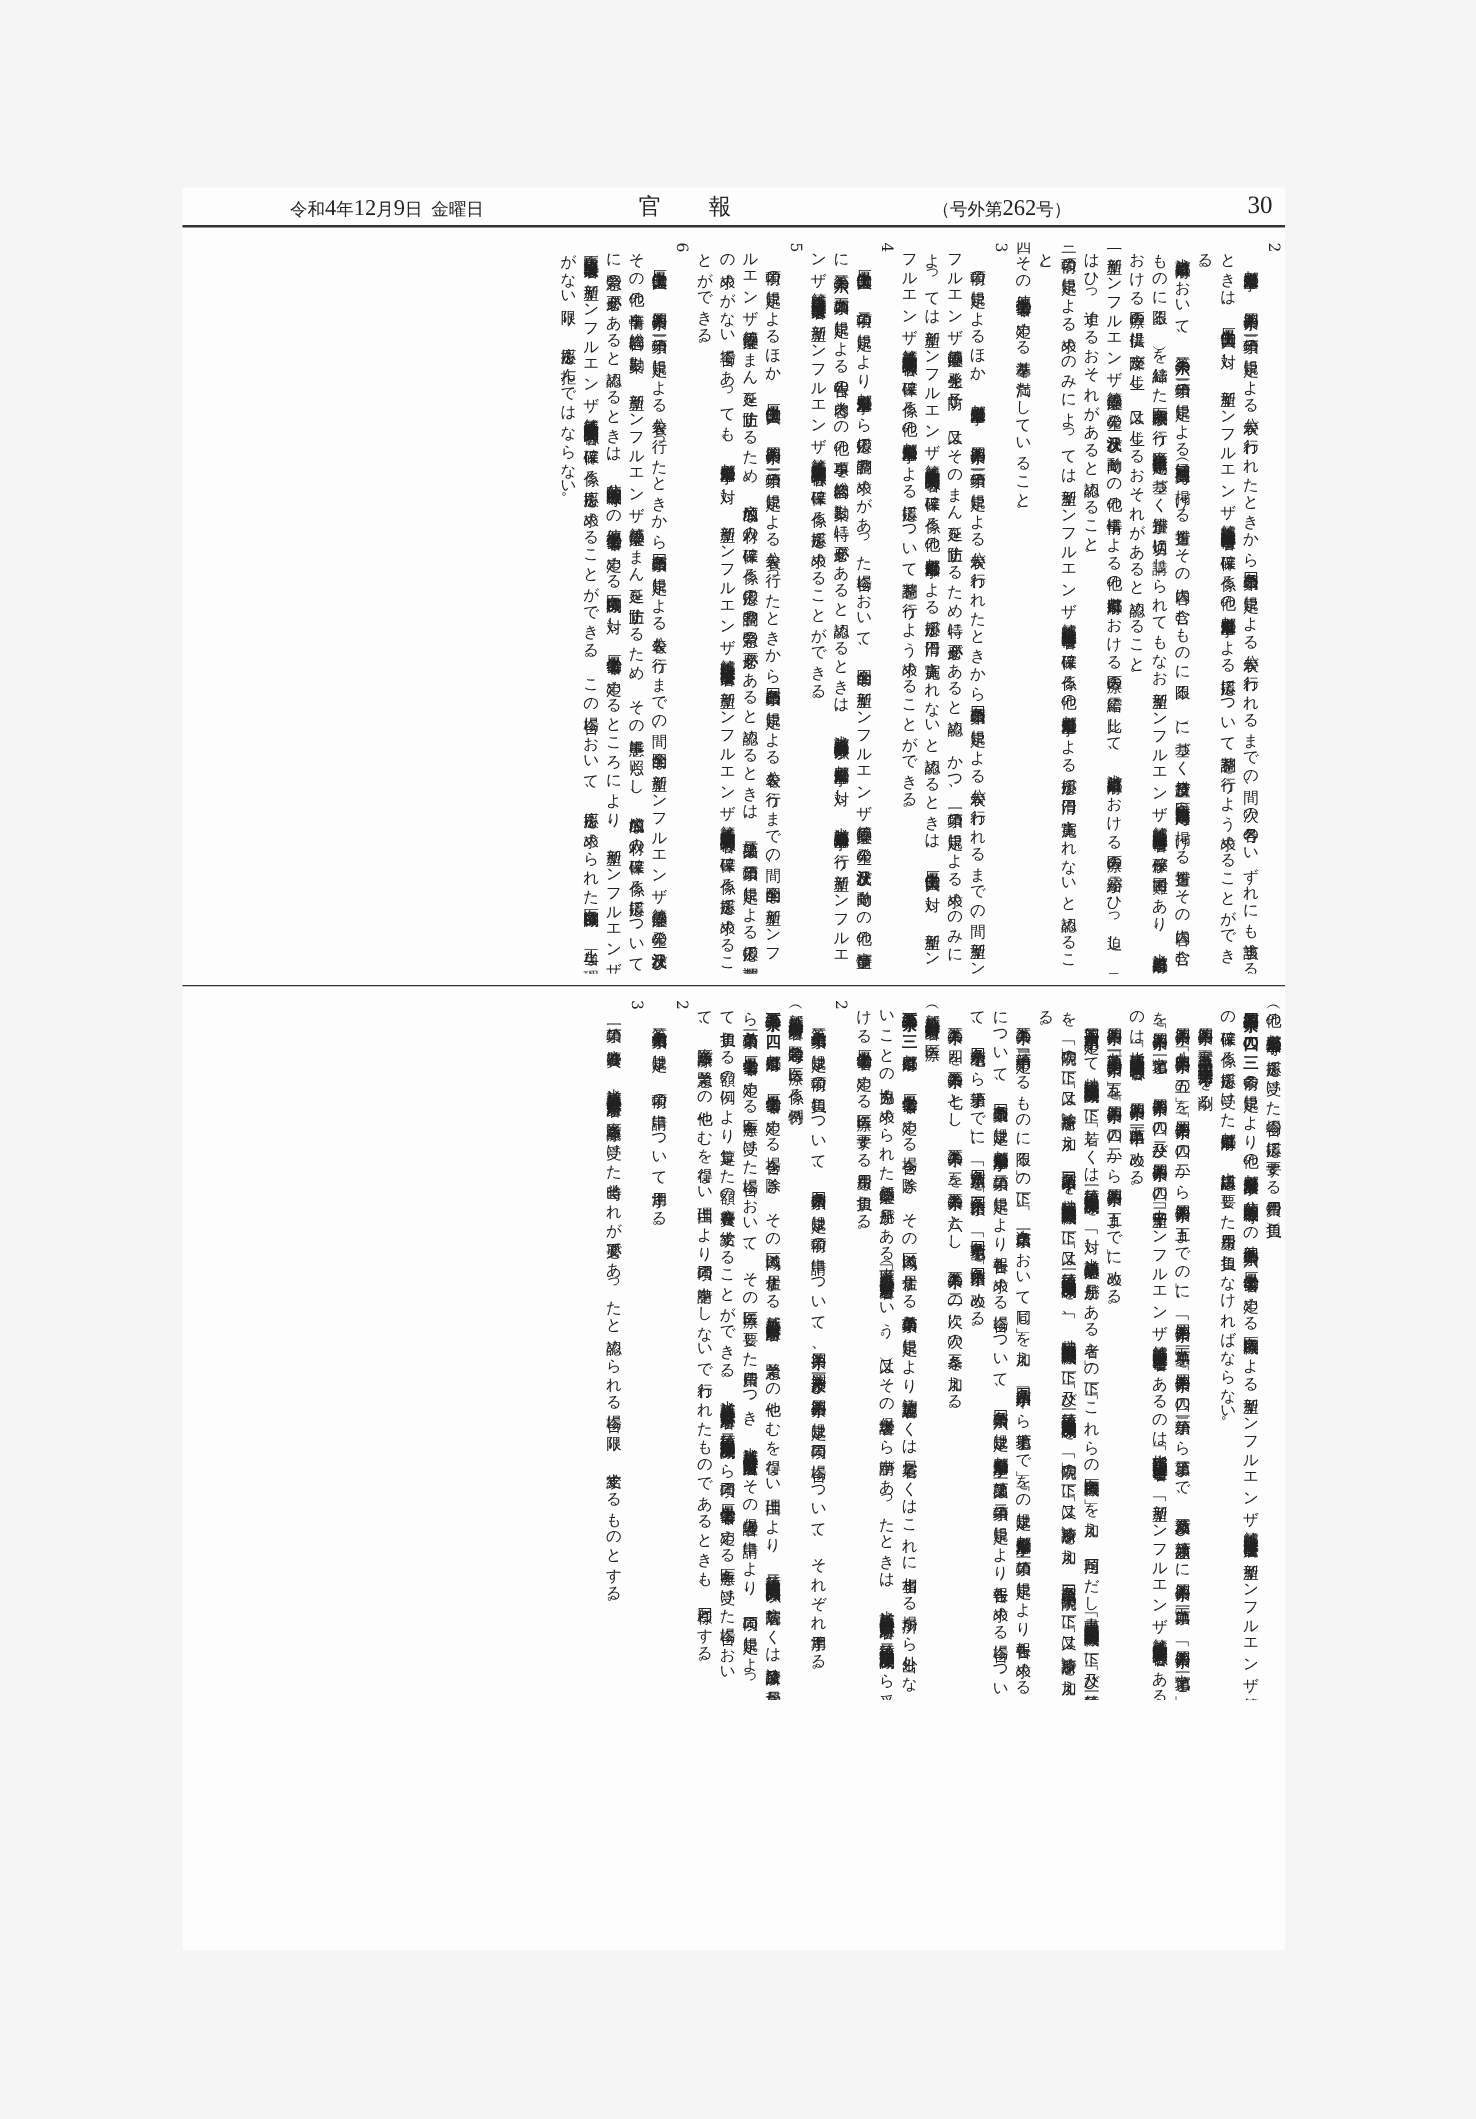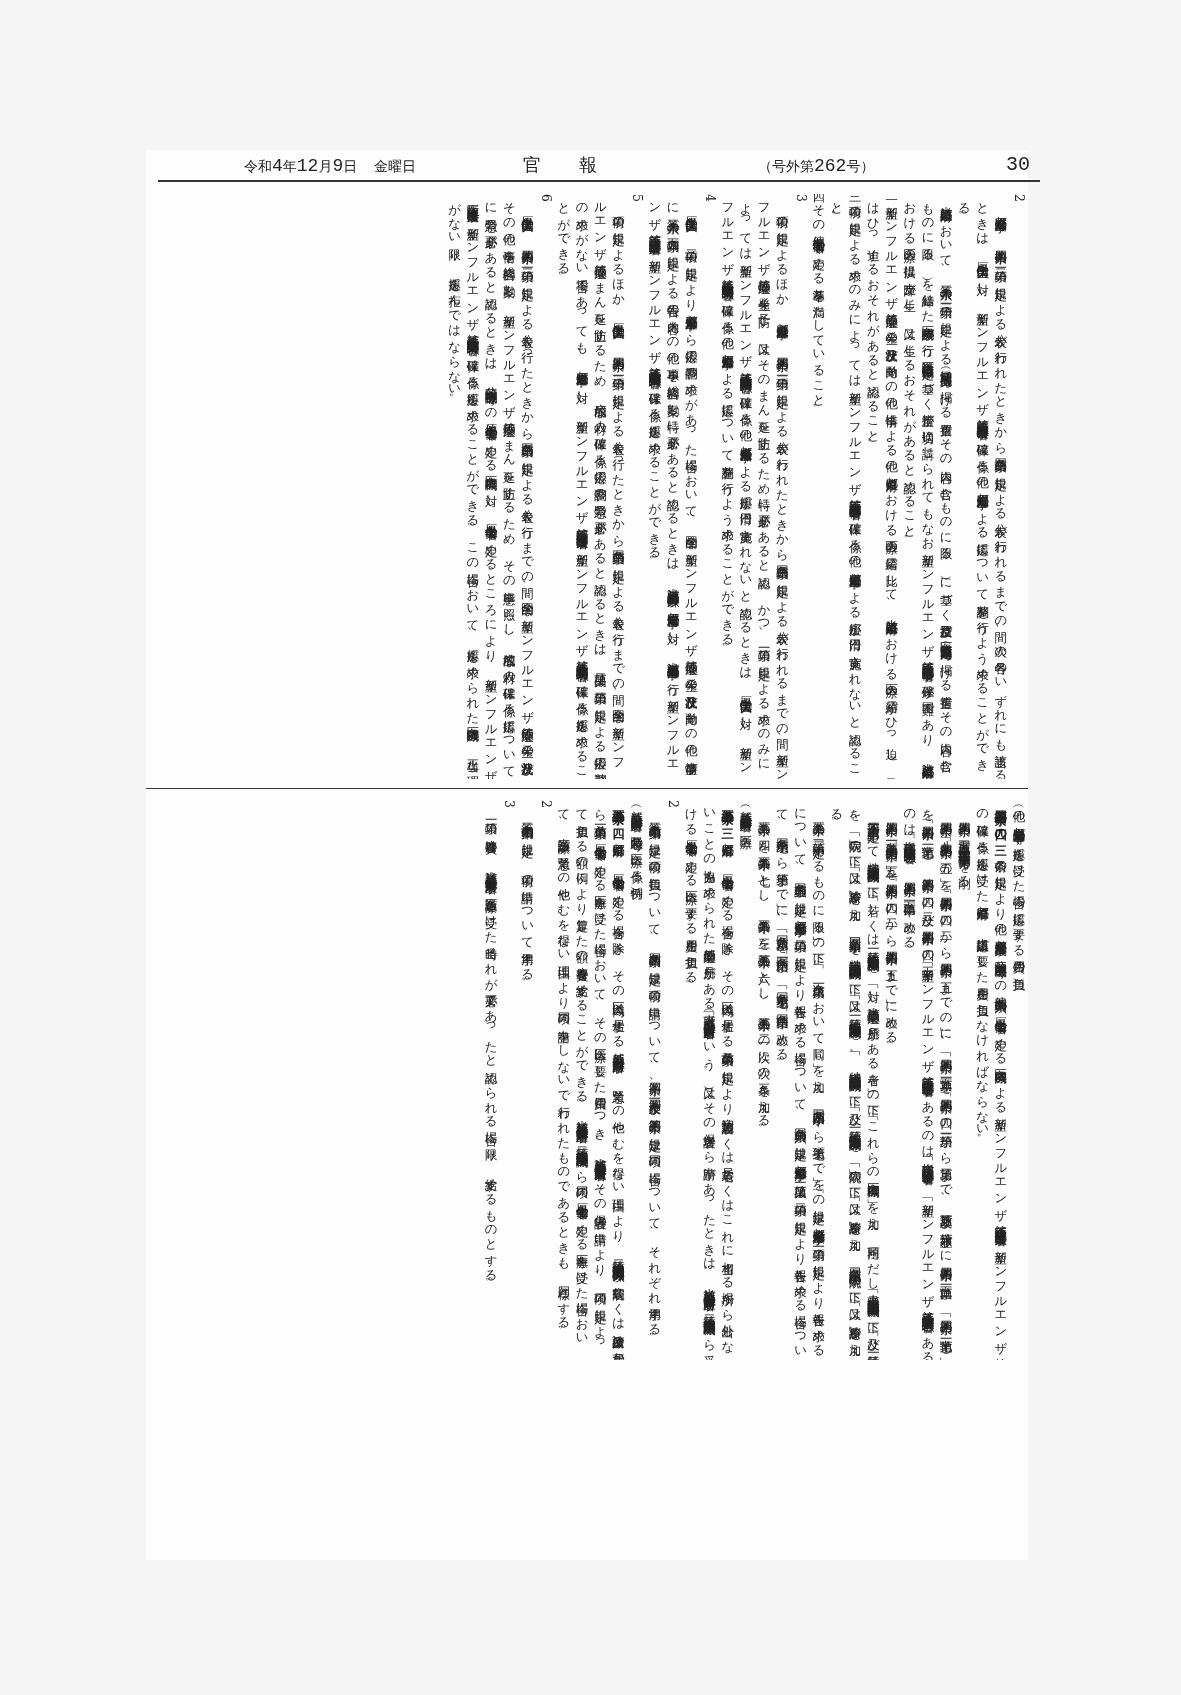--- a/index.html
+++ b/index.html
@@ -11,23 +11,23 @@
     position: relative;
     overflow: hidden;
   }
   .page {
     position: absolute;
     left: 146px; top: 150px;
     width: 882px; height: 1410px;
     background: #fdfdfd;
   }
   .header {
-    position: absolute; left: 12px; top: 0; width: 882px; height: 30px;
+    position: absolute; left: 0; top: 0; width: 882px; height: 30px;
     border-bottom: 2px solid #333;
-    font-family: Liberation Mono, monospace;
+    font-family: Liberation Serif, serif;
     text-align: center;
   }
   .header span { position: absolute; top: 6px; font-size: 14px; white-space: nowrap; }
   .h-date { left: 86px; }
   .h-date b { font-weight: normal; font-size: 18px; }
   .h-title { left: 365px; font-size: 18px !important; letter-spacing: 38px; top: 3px !important; }
   .h-issue { left: 600px; }
   .h-issue b { font-weight: normal; font-size: 18px; margin-top: 28px; }
   .h-page { right: 10px; font-size: 20px !important; top: 3px !important; margin-left: 23px; }
 

